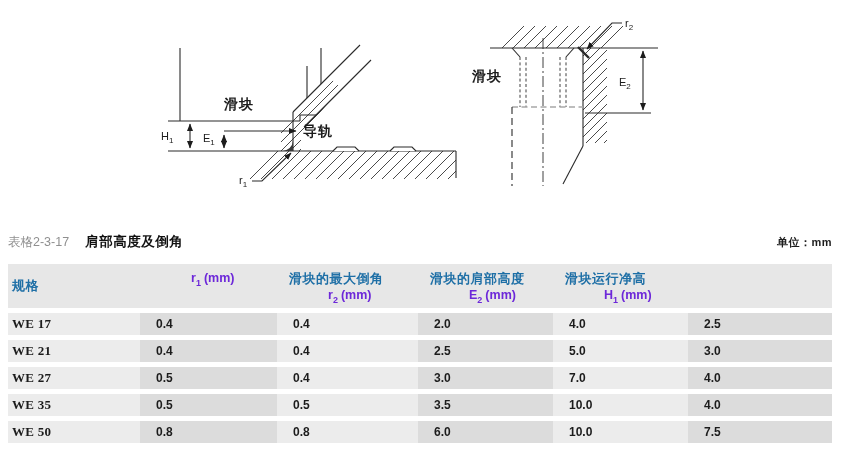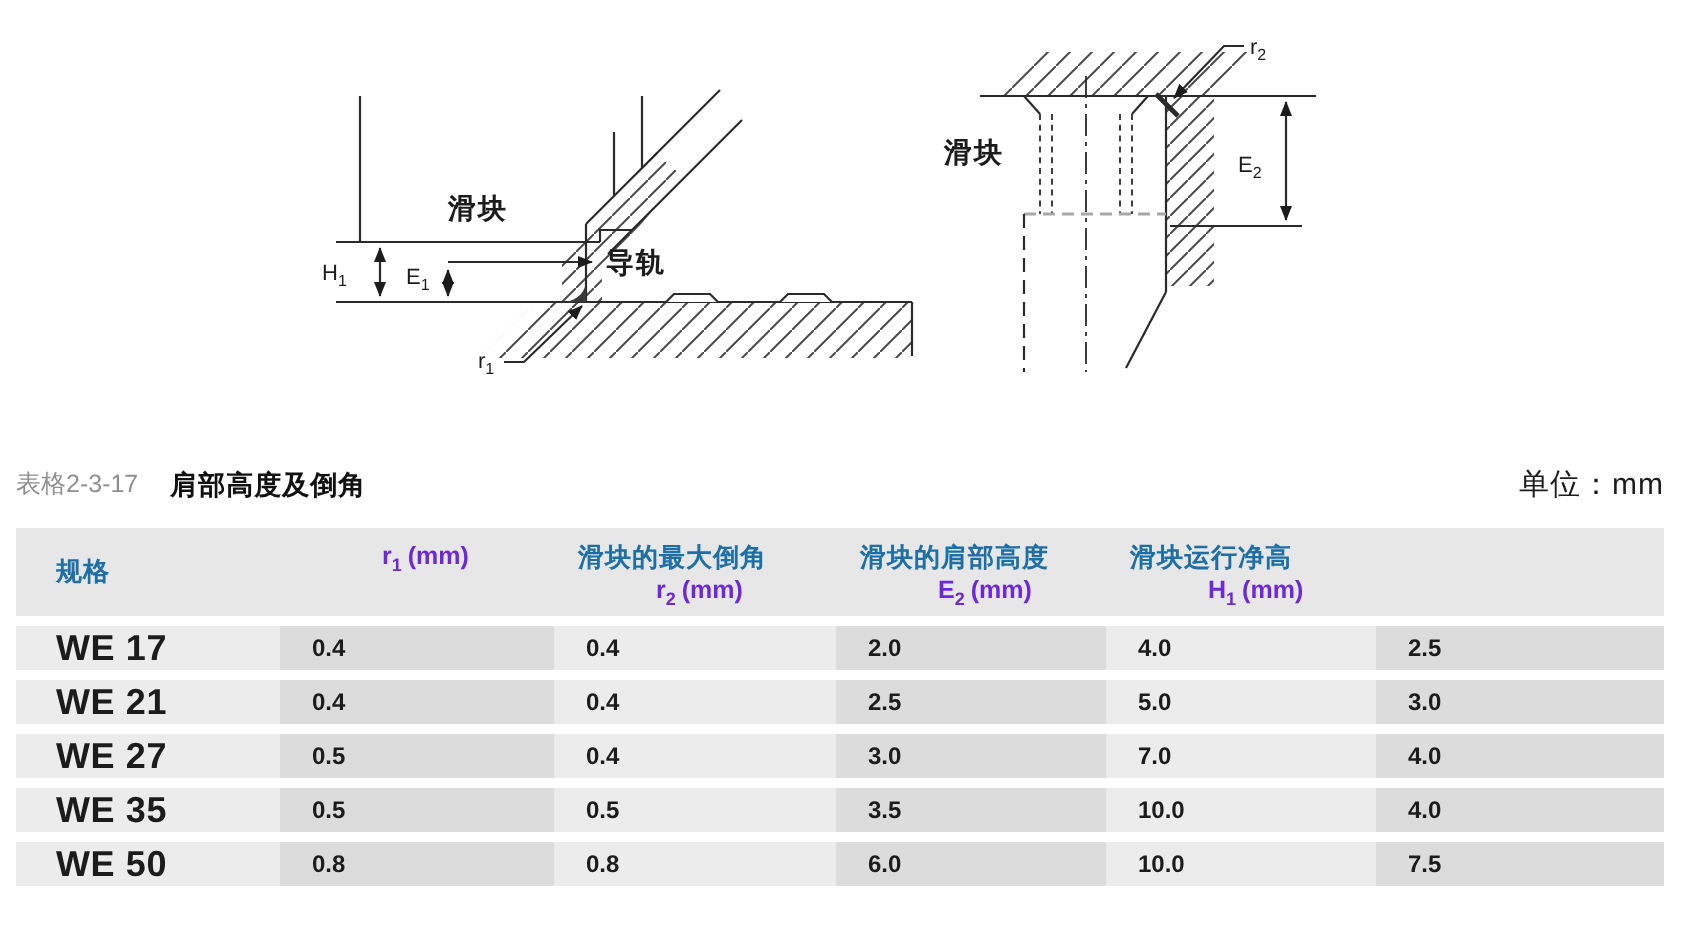--- a/index.html
+++ b/index.html
@@ -13,44 +13,44 @@
   .cjk{font-size:14px;font-weight:700;letter-spacing:1px;}
   .dim{font-size:11px;font-weight:400;}
   .sub{font-size:8px;}
   
   .titlebar{
     position:absolute;left:8px;top:233px;width:824px;
     display:flex;align-items:center;
   }
   .tbl-tag{color:#8f8f8f;font-size:12.5px;}
   .tbl-title{color:#111;font-size:13.5px;font-weight:700;margin-left:16px;letter-spacing:.5px;}
-  .tbl-unit{margin-left:auto;font-size:15px;font-weight:400;letter-spacing:.5px;}
+  .tbl-unit{margin-left:auto;font-size:11px;font-weight:700;letter-spacing:.5px;}
   
   .table-wrap{position:absolute;left:8px;top:264px;width:824px;}
   .trow{display:flex;}
   .thead{height:44px;background:#e7e7e7;}
   .thead .cell{padding-top:6px;}
   .h-zh{color:#1e6fa6;font-size:13px;font-weight:700;line-height:17px;letter-spacing:.5px;}
   .h-sym{color:#6d28d9;font-size:12.5px;font-weight:700;line-height:17px;margin-left:39px;}
   .h-sym sub{font-size:9px;}
   .h-unit{margin-left:3px;}
   .spec-head{color:#1e6fa6;font-size:13px;font-weight:700;line-height:32px;letter-spacing:.5px;}
   .brow{height:22px;margin-top:5px;}
   .brow:first-of-type{margin-top:6px;}
   .cell{box-sizing:border-box;padding-left:12px;}
-  .c0{width:132px;padding-left:20px;}
+  .c0{width:132px;padding-left:4px;font-family:Liberation Serif, serif;}
   .c1{width:137px;}
   .c2{width:141px;}
   .c3{width:135px;}
   .c4{width:135px;}
   .c5{width:144px;}
   .brow .c0,.brow .c2,.brow .c4{background:#ececec;}
   .brow .c1,.brow .c3,.brow .c5{background:#dcdcdc;}
   .val{font-size:12px;font-weight:700;line-height:22px;padding-left:16px;}
-  .spec{font-size:18px;font-weight:700;line-height:22px;letter-spacing:.3px;}
+  .spec{font-size:13px;font-weight:700;line-height:22px;letter-spacing:.3px;}
 </style>
 </head>
 <body>
 
 <div class="fig-wrap">
 <svg width="843" height="226" viewBox="0 0 843 226">
   <defs>
     <pattern id="hp" width="11" height="11" patternUnits="userSpaceOnUse">
       <path d="M-2,13 L13,-2" stroke="#4a4a4a" stroke-width="1" fill="none"></path>
     </pattern>

